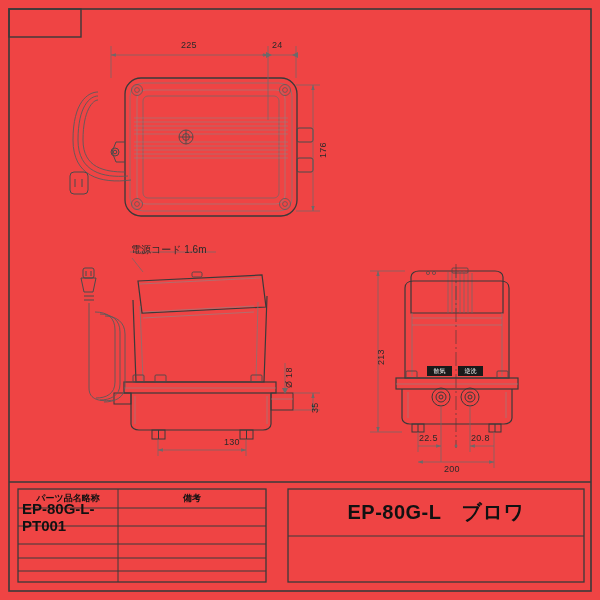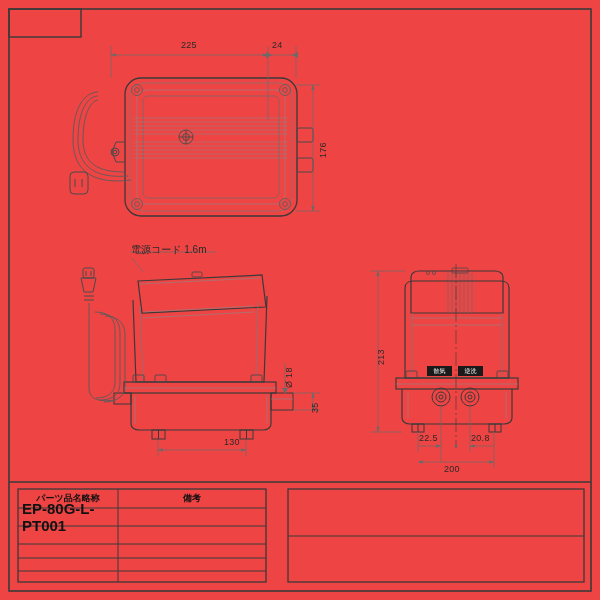--- a/index.html
+++ b/index.html
@@ -302,14 +302,15 @@
   <div class="cell tbl-val" style="left:118px;top:508px;width:148px;height:18px;"></div>
   <div class="cell tbl-val" style="left:18px;top:526px;width:100px;height:18px;"></div>
   <div class="cell tbl-val" style="left:118px;top:526px;width:148px;height:18px;"></div>
   <div class="cell tbl-val" style="left:18px;top:544px;width:100px;height:14px;"></div>
   <div class="cell tbl-val" style="left:118px;top:544px;width:148px;height:14px;"></div>
   <div class="cell tbl-val" style="left:18px;top:558px;width:100px;height:13px;"></div>
   <div class="cell tbl-val" style="left:118px;top:558px;width:148px;height:13px;"></div>
   <div class="cell tbl-val" style="left:18px;top:571px;width:100px;height:11px;"></div>
   <div class="cell tbl-val" style="left:118px;top:571px;width:148px;height:11px;"></div>
 
+  <div class="cell title-main" style="left:288px;top:489px;width:296px;height:47px;">EP-80G-L　ブロワ</div>
 
 </div>
 
 </body></html>

